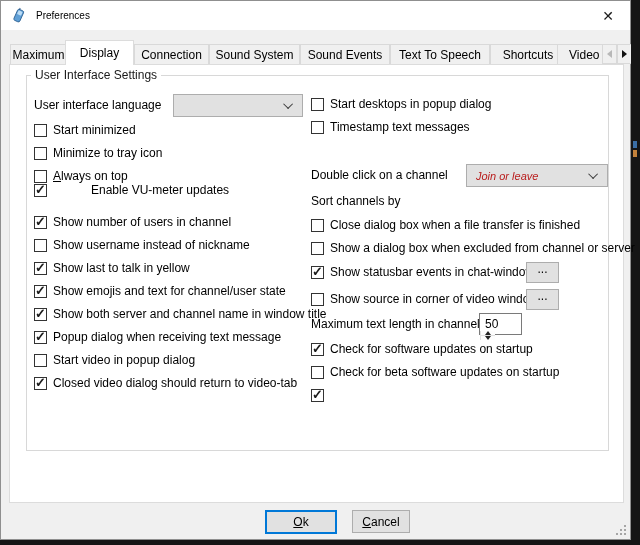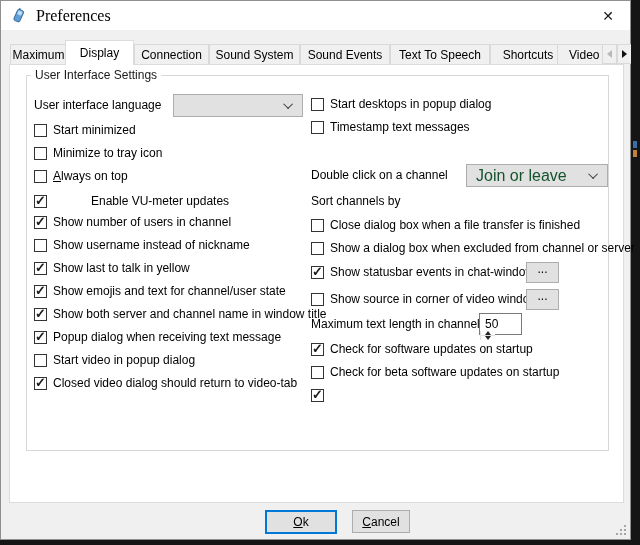--- a/index.html
+++ b/index.html
@@ -20,21 +20,21 @@
     position:absolute; left:0; top:2; width:631px; height:540px;
     background:#f0f0f0; border:1px solid #8f8f8f;
   }
 
   
   .titlebar {
     position:absolute; left:0; top:0; width:629px; height:29px;
     background:#ffffff; display:flex; align-items:center; padding-left:9px;
   }
   .app-icon { width:17px; height:17px; display:block; }
-  .title-text { margin-left:9px; font-size:16px; color:#000;font-family:Liberation Serif, serif; }
+  .title-text { margin-left:9px; font-size:10px; color:#000; }
   .close-btn {
     position:absolute; right:10px; top:4px; width:24px; height:22px;
     display:flex; align-items:center; justify-content:center;
     font-size:14px; color:#1a1a1a; cursor:default;
   }
 
   
   .tab {
     position:absolute; top:43px; height:20px;
     background:#f0f0f0; border:1px solid #d9d9d9; border-bottom:none;
@@ -86,21 +86,21 @@
     content:"✓"; position:absolute; left:0px; top:-3px;
     font-size:13px; font-weight:bold; color:#1b1b1b; line-height:15px;
   }
   .lbl { font-size:12px; color:#000; }
   .lbl u { text-underline-offset:1px; }
 
   .combo {
     position:absolute; height:23px; background:#e1e1e1; border:1px solid #adadad;
     display:flex; align-items:center; padding:0 9px; z-index:4;
   }
-  .combo .val { flex:1; font-size:16px; color:#14532d; overflow:hidden; }
+  .combo .val { flex:1; font-size:11px; color:#b91c1c; overflow:hidden;font-style:italic; }
   .chev {
     width:7px; height:7px; border-left:1px solid #3c3c3c; border-bottom:1px solid #3c3c3c;
     transform:rotate(-45deg) translateY(-2px);
   }
 
   .mini-btn {
     position:absolute; width:33px; height:21px; background:#e1e1e1;
     border:1px solid #adadad; display:flex; align-items:flex-start;
     justify-content:center; font-size:12px; line-height:12px; z-index:4;
   }
@@ -180,21 +180,21 @@
       <span class="lbl">Start minimized</span>
     </div>
     <div class="row" style="left:33px;top:144px;">
       <span class="cb"></span>
       <span class="lbl">Minimize to tray icon</span>
     </div>
     <div class="row" style="left:33px;top:167px;">
       <span class="cb"></span>
       <span class="lbl"><u>A</u>lways on top</span>
     </div>
-    <div class="row" style="left:33px;top:192px;gap:44px;">
+    <div class="row" style="left:33px;top:181px;gap:44px;">
       <span class="cb on"></span>
       <span class="lbl">Enable VU-meter updates</span>
     </div>
     <div class="row" style="left:33px;top:213px;">
       <span class="cb on"></span>
       <span class="lbl">Show number of users in channel</span>
     </div>
     <div class="row" style="left:33px;top:236px;">
       <span class="cb"></span>
       <span class="lbl">Show username instead of nickname</span>

